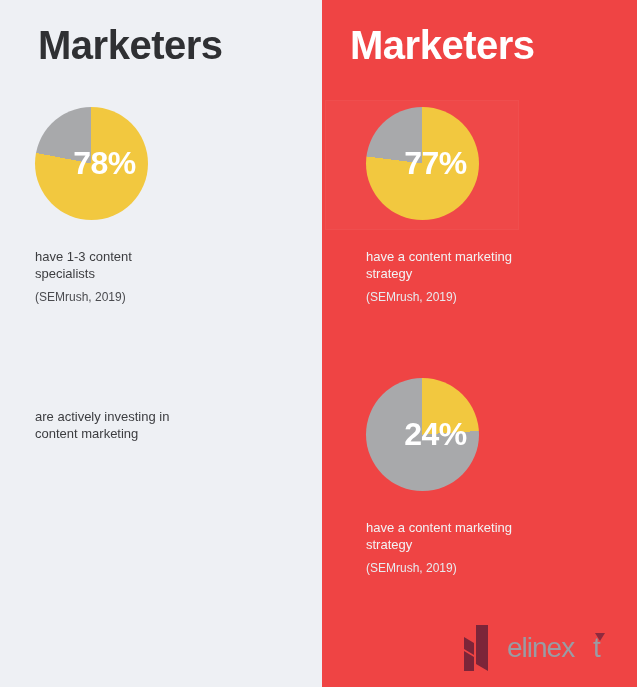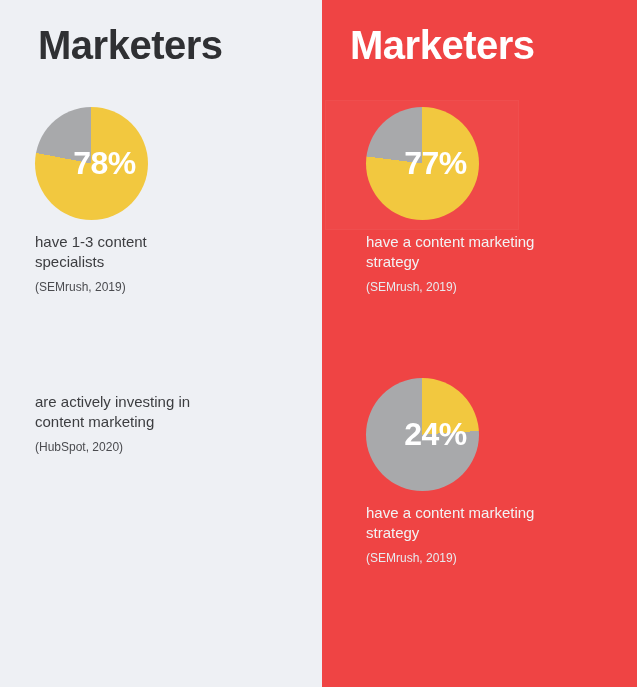--- a/index.html
+++ b/index.html
@@ -102,22 +102,22 @@
     color: #ffffff;
     font-size: 32px;
     font-weight: bold;
     letter-spacing: -0.5px;
     transform: translate(13px, 0px);
     pointer-events: none;
   }
 
   
   .stat-desc {
-    margin-top: 12px;
-    font-size: 15px;
+    margin-top: 28px;
+    font-size: 13px;
     line-height: 1.32;
     max-width: 250px;
     white-space: pre-line;
   }
   .panel-left .stat-desc { color: #3c3d40; }
   .panel-right .stat-desc { color: #f2f3f5; }
 
   .stat-source {
     margin-top: 8px;
     font-size: 12px;
@@ -153,21 +153,20 @@
         <div class="pie-label">78%</div>
       </div>
       <div class="stat-desc">have 1-3 content
 specialists</div>
       <div class="stat-source">(SEMrush, 2019)</div>
     </div>
 
     <div class="stat stat-2">
       <div class="stat-desc">are actively investing in
 content marketing</div>
-      <div class="stat-source">(HubSpot, 2020)</div>
     </div>
 
   </div>
 
   <div class="panel panel-right">
 
     <h1 class="panel-title">Marketers</h1>
 
     <div class="pie-highlight"></div>
 
@@ -184,15 +183,27 @@
     <div class="stat stat-2">
       <div class="pie-wrap">
         <div class="pie" id="pie-3" style="background: conic-gradient(rgb(242, 200, 63) 0deg, rgb(242, 200, 63) 86.4deg, rgb(168, 169, 171) 86.4deg, rgb(168, 169, 171) 360deg);"></div>
         <div class="pie-label">24%</div>
       </div>
       <div class="stat-desc">have a content marketing
 strategy</div>
       <div class="stat-source">(SEMrush, 2019)</div>
     </div>
 
+    <div class="logo">
+      <svg class="logo-mark" width="34" height="46" viewBox="0 0 34 46">
+        <polygon points="0,12 10,18 10,30 0,24" fill="#7c2539"></polygon>
+        <polygon points="0,26 10,32 10,46 0,46" fill="#7c2539"></polygon>
+        <polygon points="12,0 24,0 24,46 12,39" fill="#7c2539"></polygon>
+      </svg>
+      <svg class="logo-word" width="112" height="34" viewBox="0 0 112 34">
+        <text x="0" y="26" font-family="'Liberation Sans', sans-serif" font-size="28" fill="#9a9ca4" letter-spacing="-1">elinex</text>
+        <text x="86" y="26" font-family="'Liberation Sans', sans-serif" font-size="28" fill="#9a9ca4">t</text>
+        <polygon points="88,2 98,2 93,10" fill="#8e2a3e"></polygon>
+      </svg>
+    </div>
 
   </div>
 </div>
 
 </body></html>

